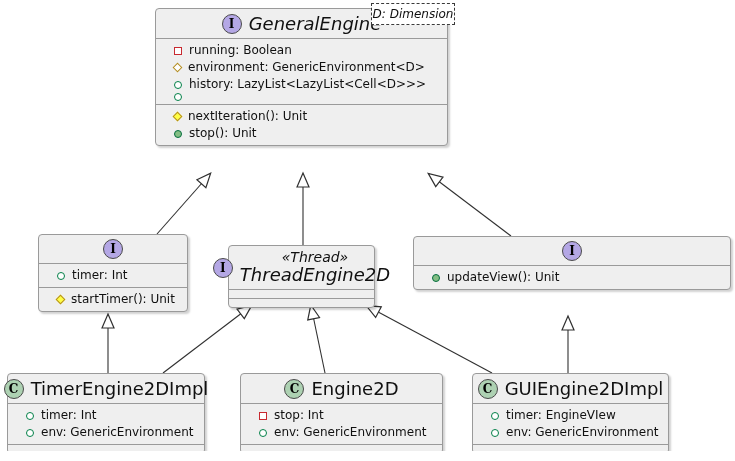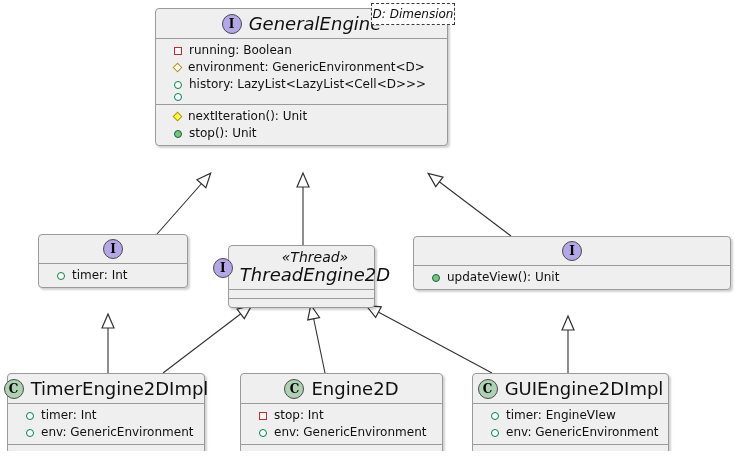--- a/index.html
+++ b/index.html
@@ -122,20 +122,26 @@
   <div class="uml-box" id="box-timer">
     <div class="uml-title">
       <span class="kind-icon icon-interface">I</span>
     </div>
     <div class="uml-section">
       <div class="member">
         <span class="vis vis-ci-hollow"></span>
         <span>timer: Int</span>
       </div>
     </div>
+    <div class="uml-section">
+      <div class="member">
+        <span class="vis vis-di-filled"></span>
+        <span>startTimer(): Unit</span>
+      </div>
+    </div>
   </div>
 
   <div class="uml-box" id="box-thread">
     <div class="uml-title">
       <span class="kind-icon icon-interface">I</span>
       <span class="title-col">
         <span class="stereotype">«Thread»</span>
         <span class="title-text is-italic">ThreadEngine2D</span>
       </span>
     </div>

